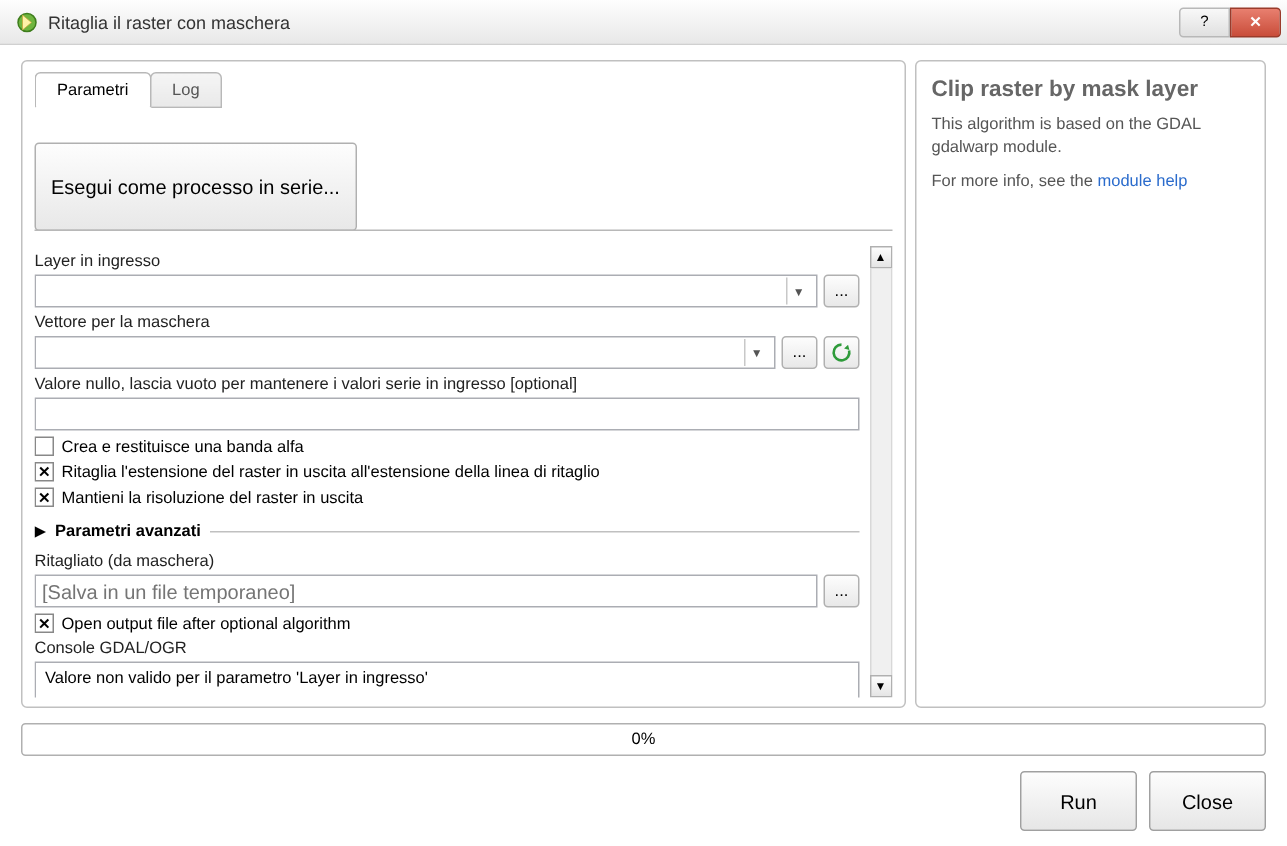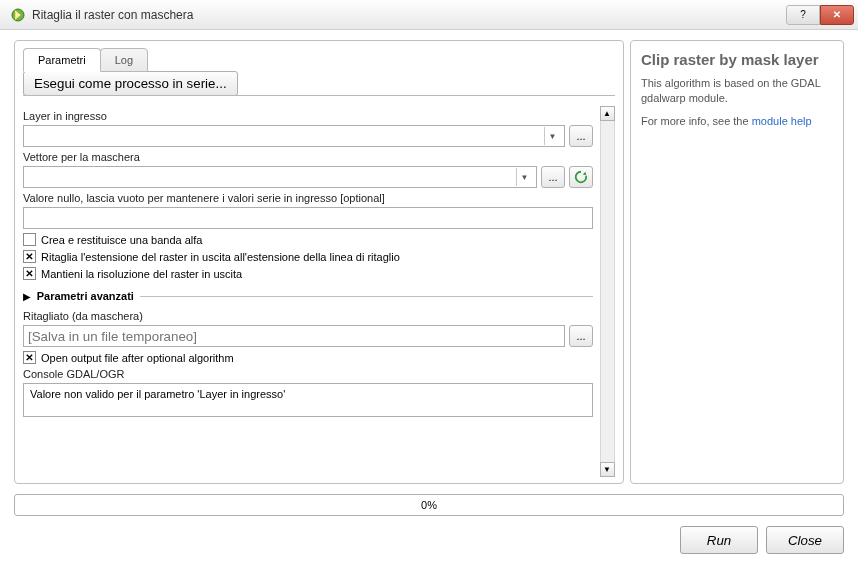--- a/index.html
+++ b/index.html
@@ -14,21 +14,21 @@
 .titlebar .win-btn.close { background: linear-gradient(to bottom,#e87f6f,#c94d3a); color:#fff; border-color:#9a3b2b; border-radius: 0 3px 3px 0; font-weight:bold; }
 
 .content { padding: 10px 14px; height: calc(100% - 30px); display:flex; flex-direction:column; }
 
 .main-row { display:flex; gap: 6px; flex: 1; min-height: 0; }
 .left-panel { flex: 1; border: 1px solid #c0c0c0; border-radius: 4px; padding: 6px 8px 6px 8px; position:relative; display:flex; flex-direction:column; }
 .tabs-row { display:flex; justify-content:space-between; align-items:flex-start;flex-direction:column; }
 .tabs { display:flex; }
 .tab { border: 1px solid #b8b8b8; border-bottom: 1px solid #fff; padding: 5px 14px; background: #fff; border-radius: 4px 4px 0 0; margin-right: -1px; position: relative; top: 1px; z-index:2; }
 .tab.inactive { background: linear-gradient(to bottom,#f5f5f5,#e9e9e9); border-bottom: 1px solid #b8b8b8; color:#555; z-index:1; }
-.batch-btn { border: 1px solid #b0b0b0; background: linear-gradient(to bottom,#fdfdfd,#e8e8e8); padding: 4px 10px; border-radius: 3px; cursor:pointer; }
+.batch-btn { border: 1px solid #b0b0b0; background: linear-gradient(to bottom,#fdfdfd,#e8e8e8); padding: 21px 10px; border-radius: 3px; cursor:pointer;margin-top:24px; }
 
 .form-area { border-top: 1px solid #b8b8b8; margin-top: -1px; padding-top: 10px; flex:1; overflow:hidden; display:flex; }
 .form-scroll { flex:1; padding-right: 6px; }
 .scroll-col { width: 16px; display:flex; flex-direction:column; align-items:center; }
 .scroll-btn { width:15px; height:15px; border:1px solid #b0b0b0; background: linear-gradient(to bottom,#fdfdfd,#e5e5e5); font-size:8px; line-height:1; display:flex; align-items:center; justify-content:center; }
 .scroll-col .mid { flex:1; background: #f0f0f0; width:15px; border-left:1px solid #d8d8d8; border-right:1px solid #d8d8d8; }
 
 .field-label { margin: 4px 0 3px; color:#222; }
 .row { display:flex; gap: 4px; align-items:center; }
 .select, .text-input { flex:1; height: 22px; border: 1px solid #abadb3; background:#fff; padding: 2px 4px; }
@@ -40,29 +40,29 @@
 .chk { width: 13px; height: 13px; border: 1px solid #888; background:#fff; display:flex; align-items:center; justify-content:center; font-size:10px; font-weight:bold; }
 
 .adv-row { display:flex; align-items:center; gap: 6px; margin: 10px 0 8px; }
 .adv-row .line { flex:1; height:1px; background:#c0c0c0; }
 .adv-row .tri { font-size:10px; }
 .adv-row .lbl { font-weight:bold; }
 
 .placeholder { color:#888; }
 .console-box { border:1px solid #abadb3; background:#fff; padding:4px 6px; height: 34px; margin-top:2px; }
 
-.right-panel { width: 214px; border: 1px solid #c0c0c0; border-radius: 4px; padding: 10px 10px; }
+.right-panel { width: 234px; border: 1px solid #c0c0c0; border-radius: 4px; padding: 10px 10px; }
 .right-panel h2 { font-size: 15px; font-weight:bold; color:#666; margin-bottom: 8px; }
 .right-panel p { font-size: 11px; color:#555; margin-bottom: 8px; line-height:1.35; }
 .right-panel a { color:#2a6bcc; text-decoration:none; }
 
 .progress-wrap { margin-top: 10px; border:1px solid #b0b0b0; border-radius:3px; height: 22px; background:#fff; display:flex; align-items:center; justify-content:center; font-size:11px; }
 
 .footer { display:flex; justify-content:flex-end; gap: 8px; margin-top: 10px; }
-.btn { min-width: 78px; height: 28px; border:1px solid #a0a0a0; background: linear-gradient(to bottom,#fdfdfd,#e6e6e6); border-radius:3px; cursor:pointer;font-style:italic; }
+.btn { min-width: 78px; height: 40px; border:1px solid #a0a0a0; background: linear-gradient(to bottom,#fdfdfd,#e6e6e6); border-radius:3px; cursor:pointer; }
 </style>
 </head>
 <body>
 
 <div class="titlebar">
   <span class="app-icon">
     <svg viewBox="0 0 16 16" width="16" height="16">
         <circle cx="8" cy="8" r="6" fill="#6fb53f" stroke="#3e7d1c"></circle>
         <path d="M5 3 L11 8 L5 13 Z" fill="#fff1a8" stroke="#c7a83a" stroke-width="0.5"></path>
       </svg>

